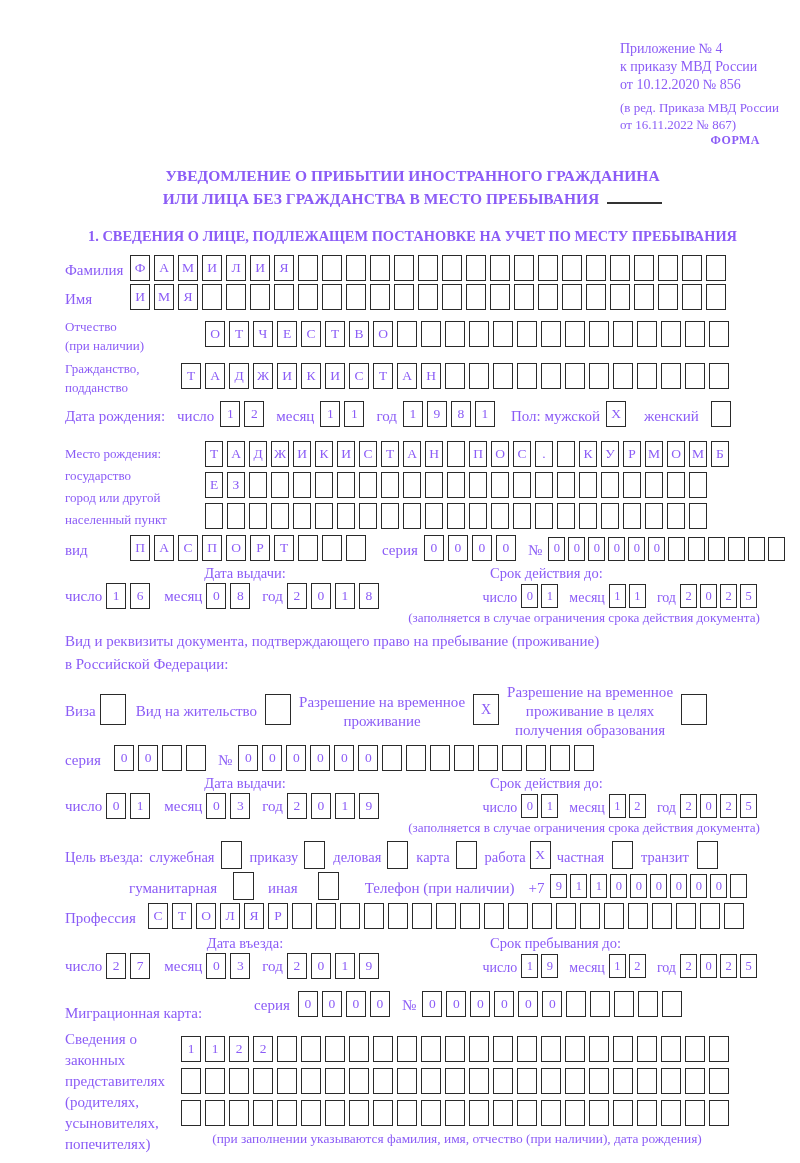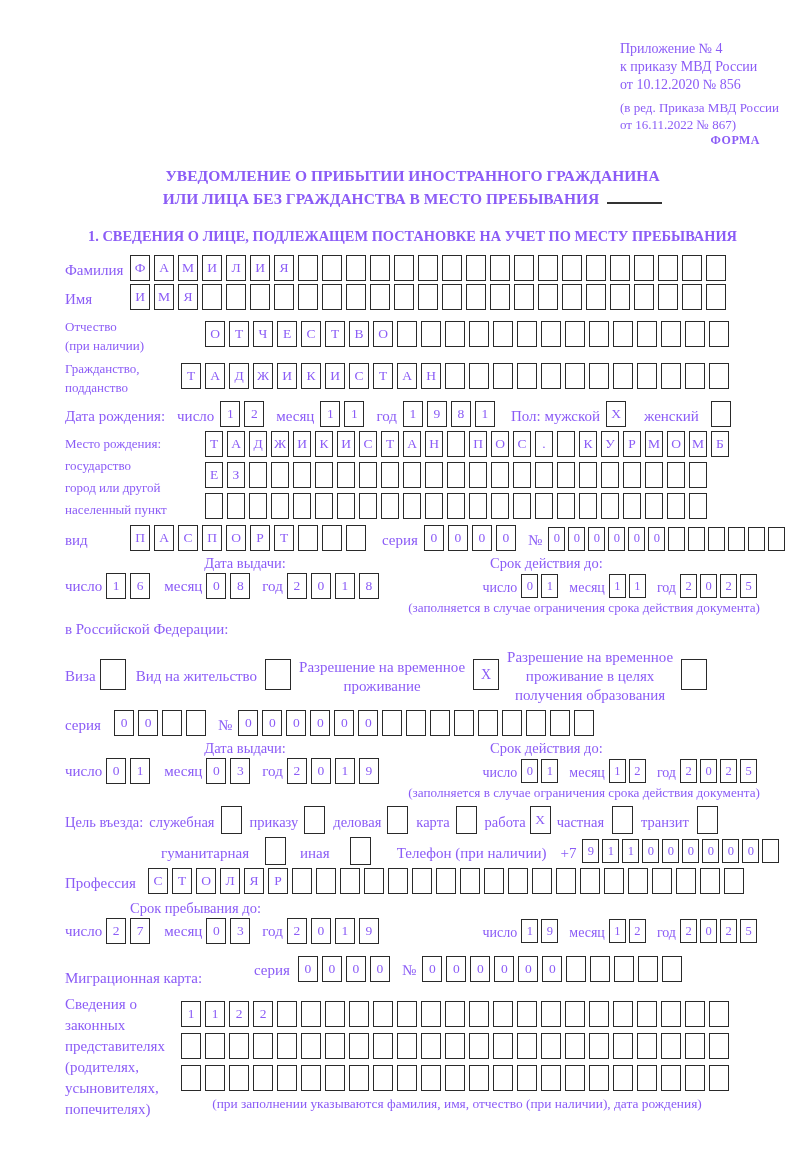--- a/index.html
+++ b/index.html
@@ -38,26 +38,26 @@
   .center-lbl { text-align:center; line-height:19px; font-size:15px; padding-top:4px; }
   .stack > .rowgap { margin-top:5px; }
   
   .half-l { width:425px; display:flex; align-items:flex-start; }
   .half-r { display:flex; align-items:flex-start; }
   .half-r .lbl { font-size:14px; }
   .hdr-row { display:flex; font-size:14.5px; }
   .hdr-l { width:360px; text-align:center; }
   .hdr-r { margin-left:65px; }
   
-  .mt0{margin-top:0}.mt1{margin-top:1px}.mt2{margin-top:2px}.mt3{margin-top:3px}
+  .mt0{margin-top:0}.mt1{margin-top:1px}.mt2{margin-top:12px}.mt3{margin-top:3px}
   .mt4{margin-top:4px}.mt5{margin-top:5px}.mt6{margin-top:6px}
   .mt10{margin-top:10px}
   .ml4{margin-left:4px}.ml6{margin-left:6px}.ml8{margin-left:8px}.ml10{margin-left:10px}
   .ml12{margin-left:12px}.ml14{margin-left:14px}.ml16{margin-left:16px}.ml20{margin-left:20px}
-  .ml24{margin-left:24px}.ml26{margin-left:26px}.ml64{margin-left:96px}
+  .ml24{margin-left:24px}.ml26{margin-left:26px}.ml64{margin-left:64px}
   .purpose-row .lbl { font-size:14.5px; }
   .repr-lbl { font-size:15px; line-height:21px; padding-top:2px; }
   .repr-note { font-size:13.4px; text-align:center; margin-top:5px; width:552px; }
 </style>
 </head>
 <body>
 
 <div class="page">
 
   <div class="annex">
@@ -397,20 +397,21 @@
       <span class="cells sm ml4">
           <span class="cell">2</span>
           <span class="cell">0</span>
           <span class="cell">2</span>
           <span class="cell">5</span>
         </span>
     </span>
   </div>
   <div class="note">(заполняется в случае ограничения срока действия документа)</div>
 
+  <div class="para mt6">Вид и реквизиты документа, подтверждающего право на пребывание (проживание)</div>
   <div class="para mt4">в Российской Федерации:</div>
 
   <div class="frow mt5">
     <span class="lbl">Виза</span>
     <span class="cells lg ml4">
         <span class="cell"></span>
       </span>
     <span class="lbl ml10">Вид на жительство</span>
     <span class="cells lg ml8">
         <span class="cell"></span>
@@ -588,20 +589,21 @@
         <span class="cell"></span>
         <span class="cell"></span>
         <span class="cell"></span>
         <span class="cell"></span>
         <span class="cell"></span>
         <span class="cell"></span>
       </span>
   </div>
 
   <div class="hdr-row mt6">
+    <span class="hdr-l">Дата въезда:</span>
     <span class="hdr-r">Срок пребывания до:</span>
   </div>
   <div class="frow mt1">
     <span class="half-l">
       <span class="lbl">число</span>
       <span class="cells ml4">
           <span class="cell">2</span>
           <span class="cell">7</span>
         </span>
       <span class="lbl ml10">месяц</span>

